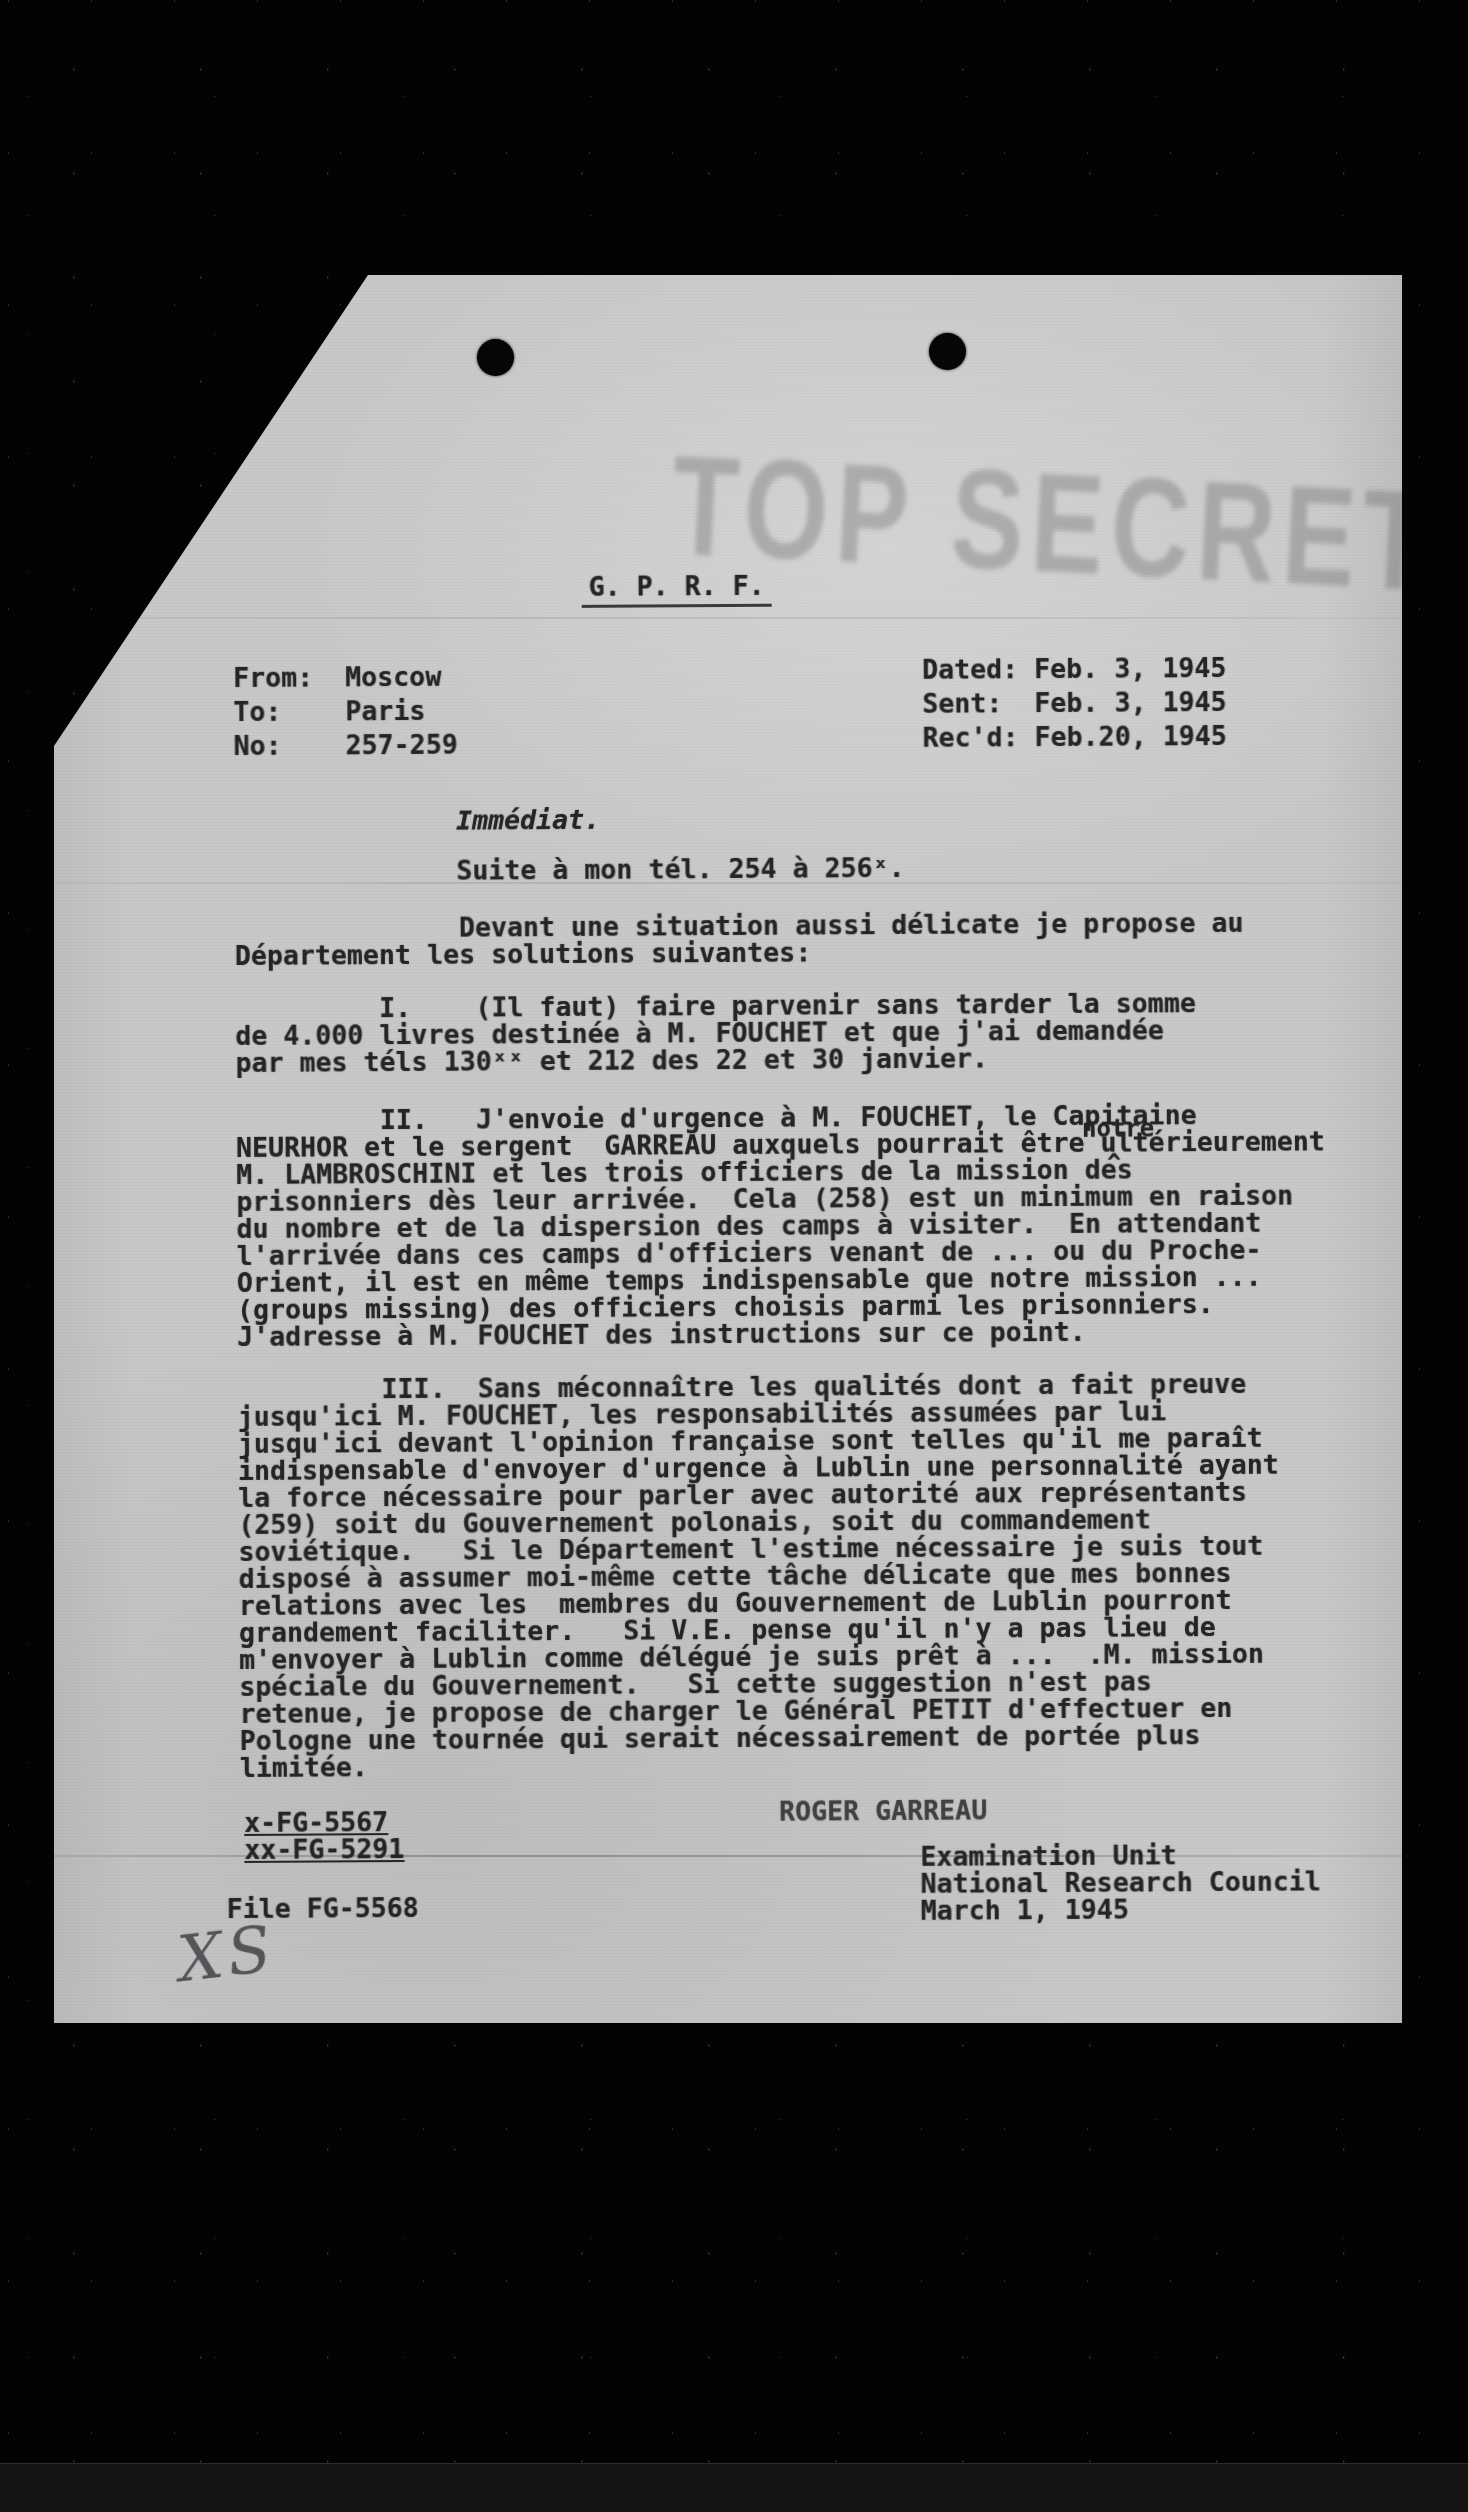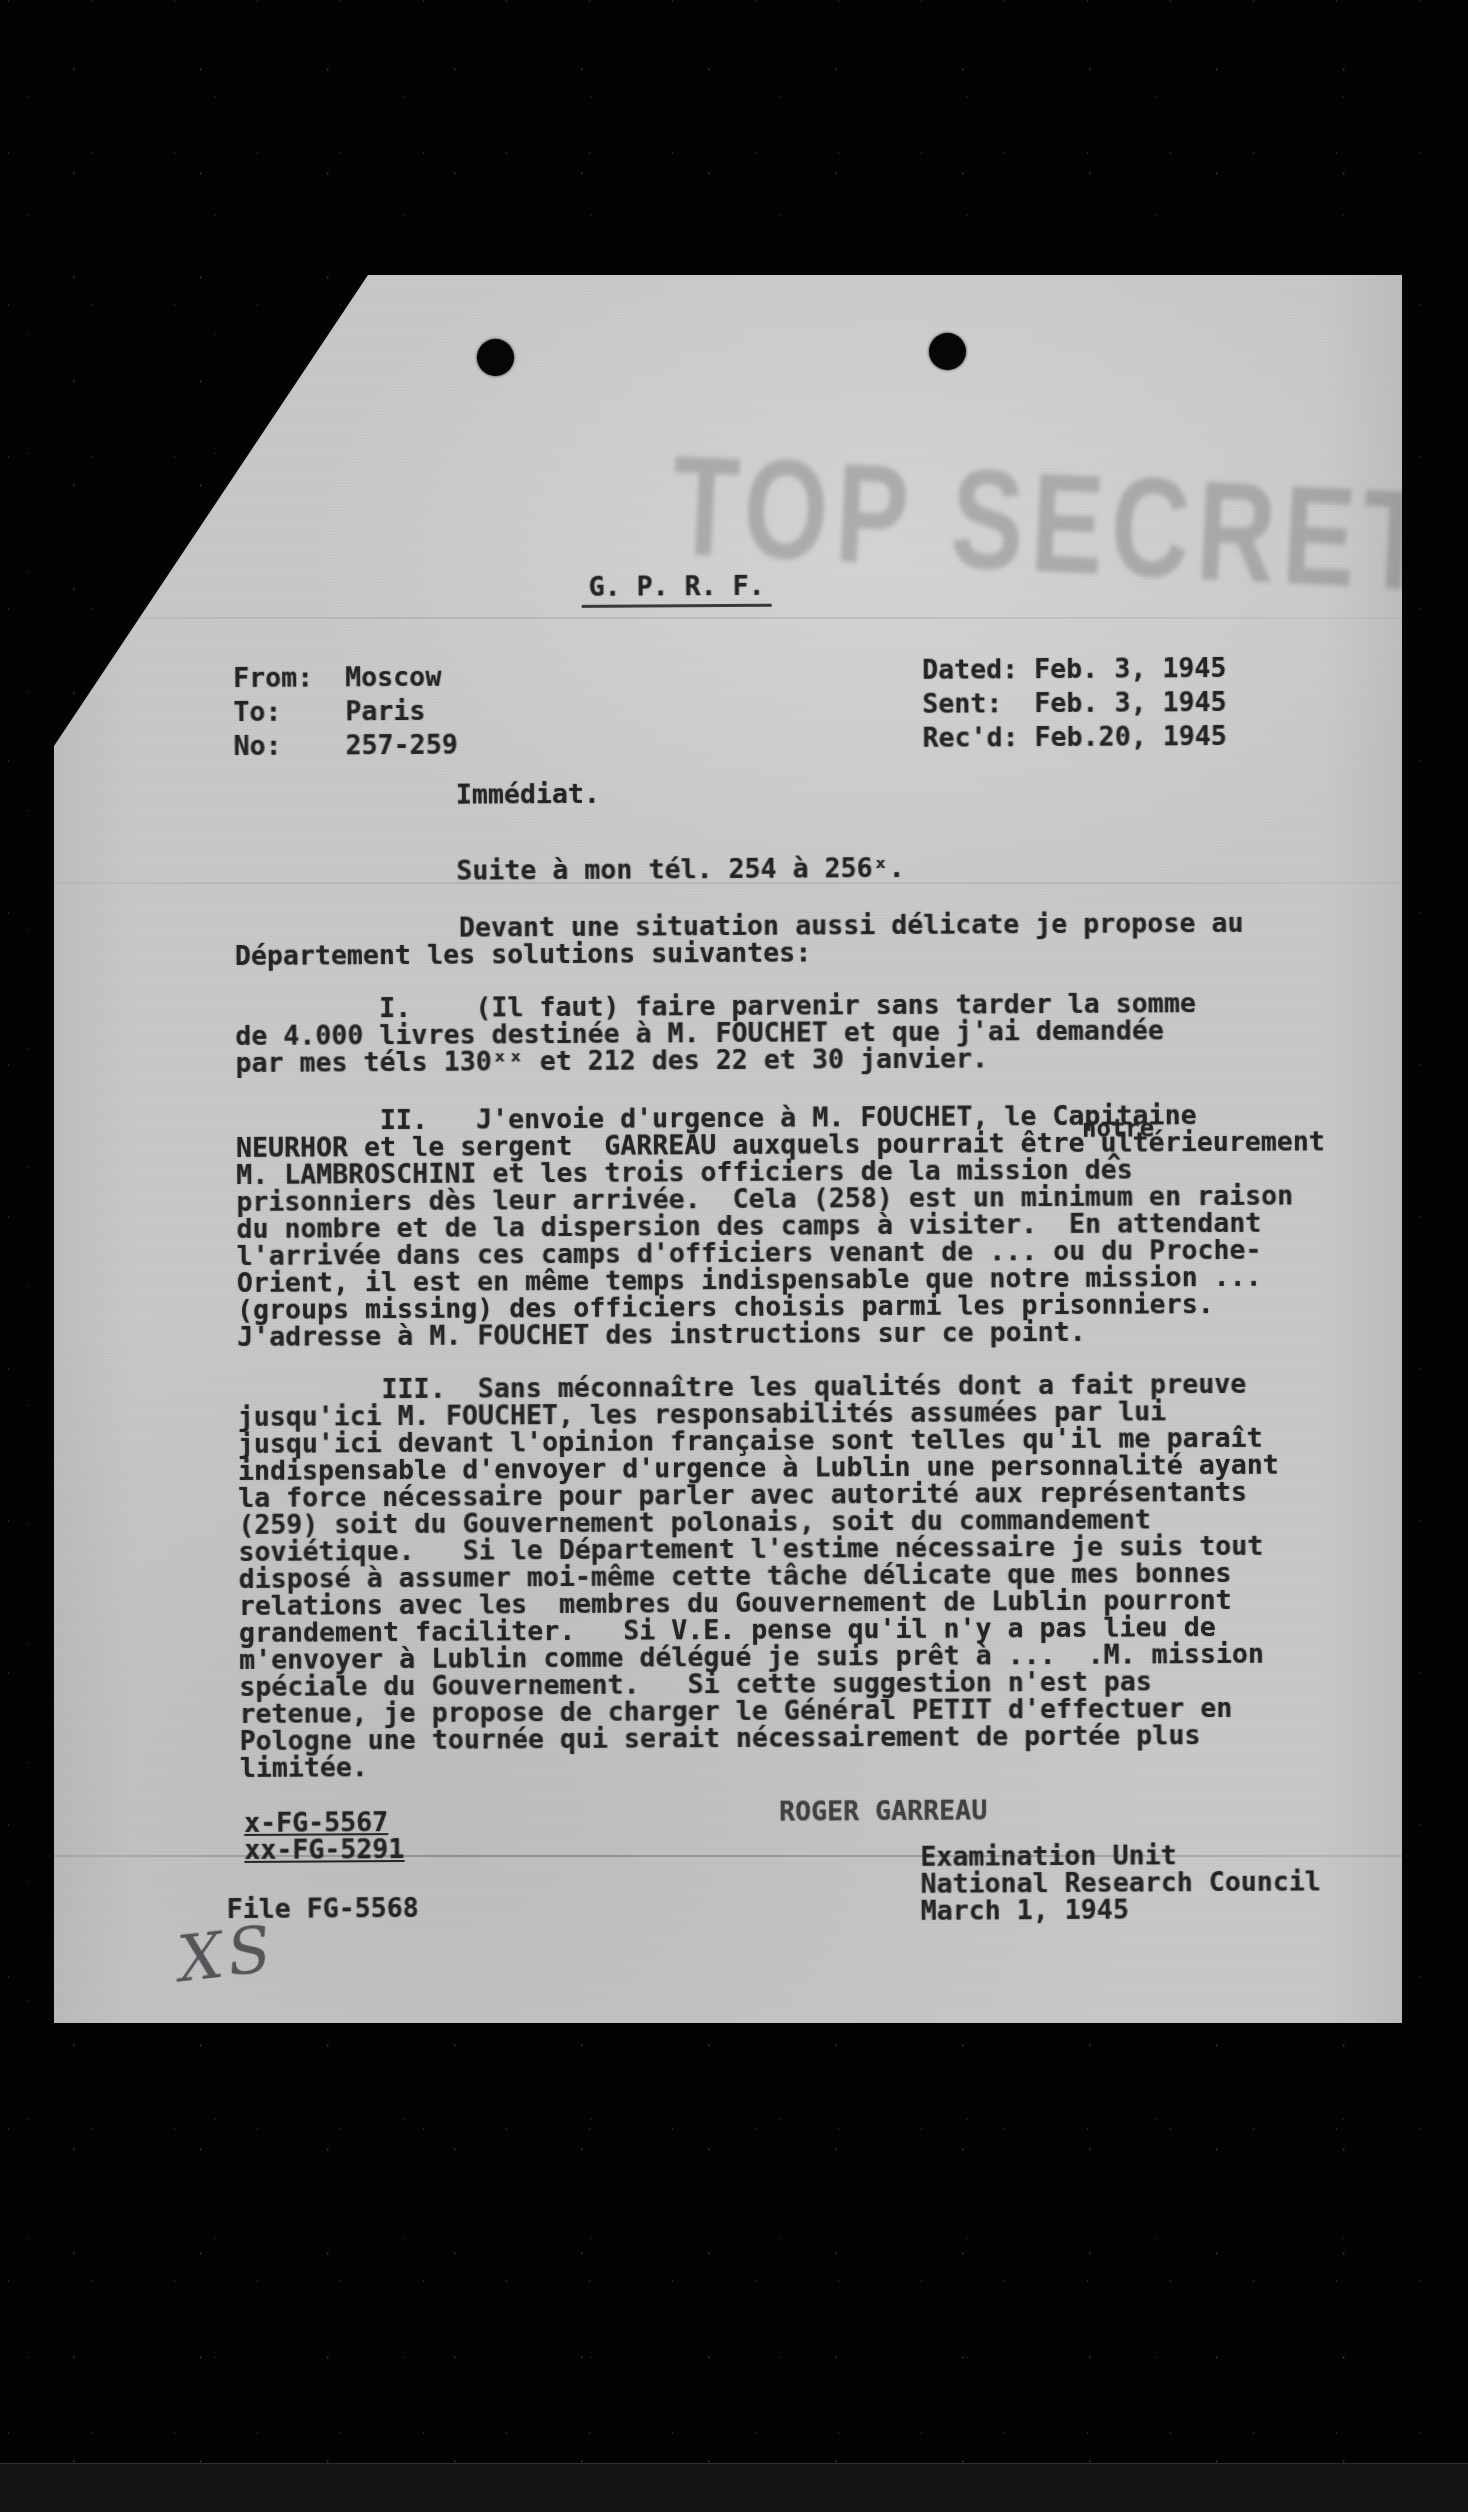--- a/index.html
+++ b/index.html
@@ -137,21 +137,21 @@
       <div class="typed doc-title" style="left:537px; top:297px;">G. P. R. F.</div>
 
       <div class="typed lh57" style="left:181px; top:383px;">From:  Moscow
 To:    Paris
 No:    257-259</div>
 
       <div class="typed lh57" style="left:870px; top:379px;">Dated: Feb. 3, 1945
 Sent:  Feb. 3, 1945
 Rec'd: Feb.20, 1945</div>
 
-      <div class="typed" style="left:403px; top:504px;">Immédiat.</div>
+      <div class="typed" style="left:403px; top:530px;font-style:italic;">Immédiat.</div>
 
       <div class="typed" style="left:403px; top:580px;">Suite à mon tél. 254 à 256ˣ.</div>
 
       <div class="typed" style="left:181px; top:637px;">              Devant une situation aussi délicate je propose au
 Département les solutions suivantes:</div>
 
       <div class="typed" style="left:181px; top:717px;">         I.    (Il faut) faire parvenir sans tarder la somme
 de 4.000 livres destinée à M. FOUCHET et que j'ai demandée
 par mes téls 130ˣˣ et 212 des 22 et 30 janvier.</div>
 

